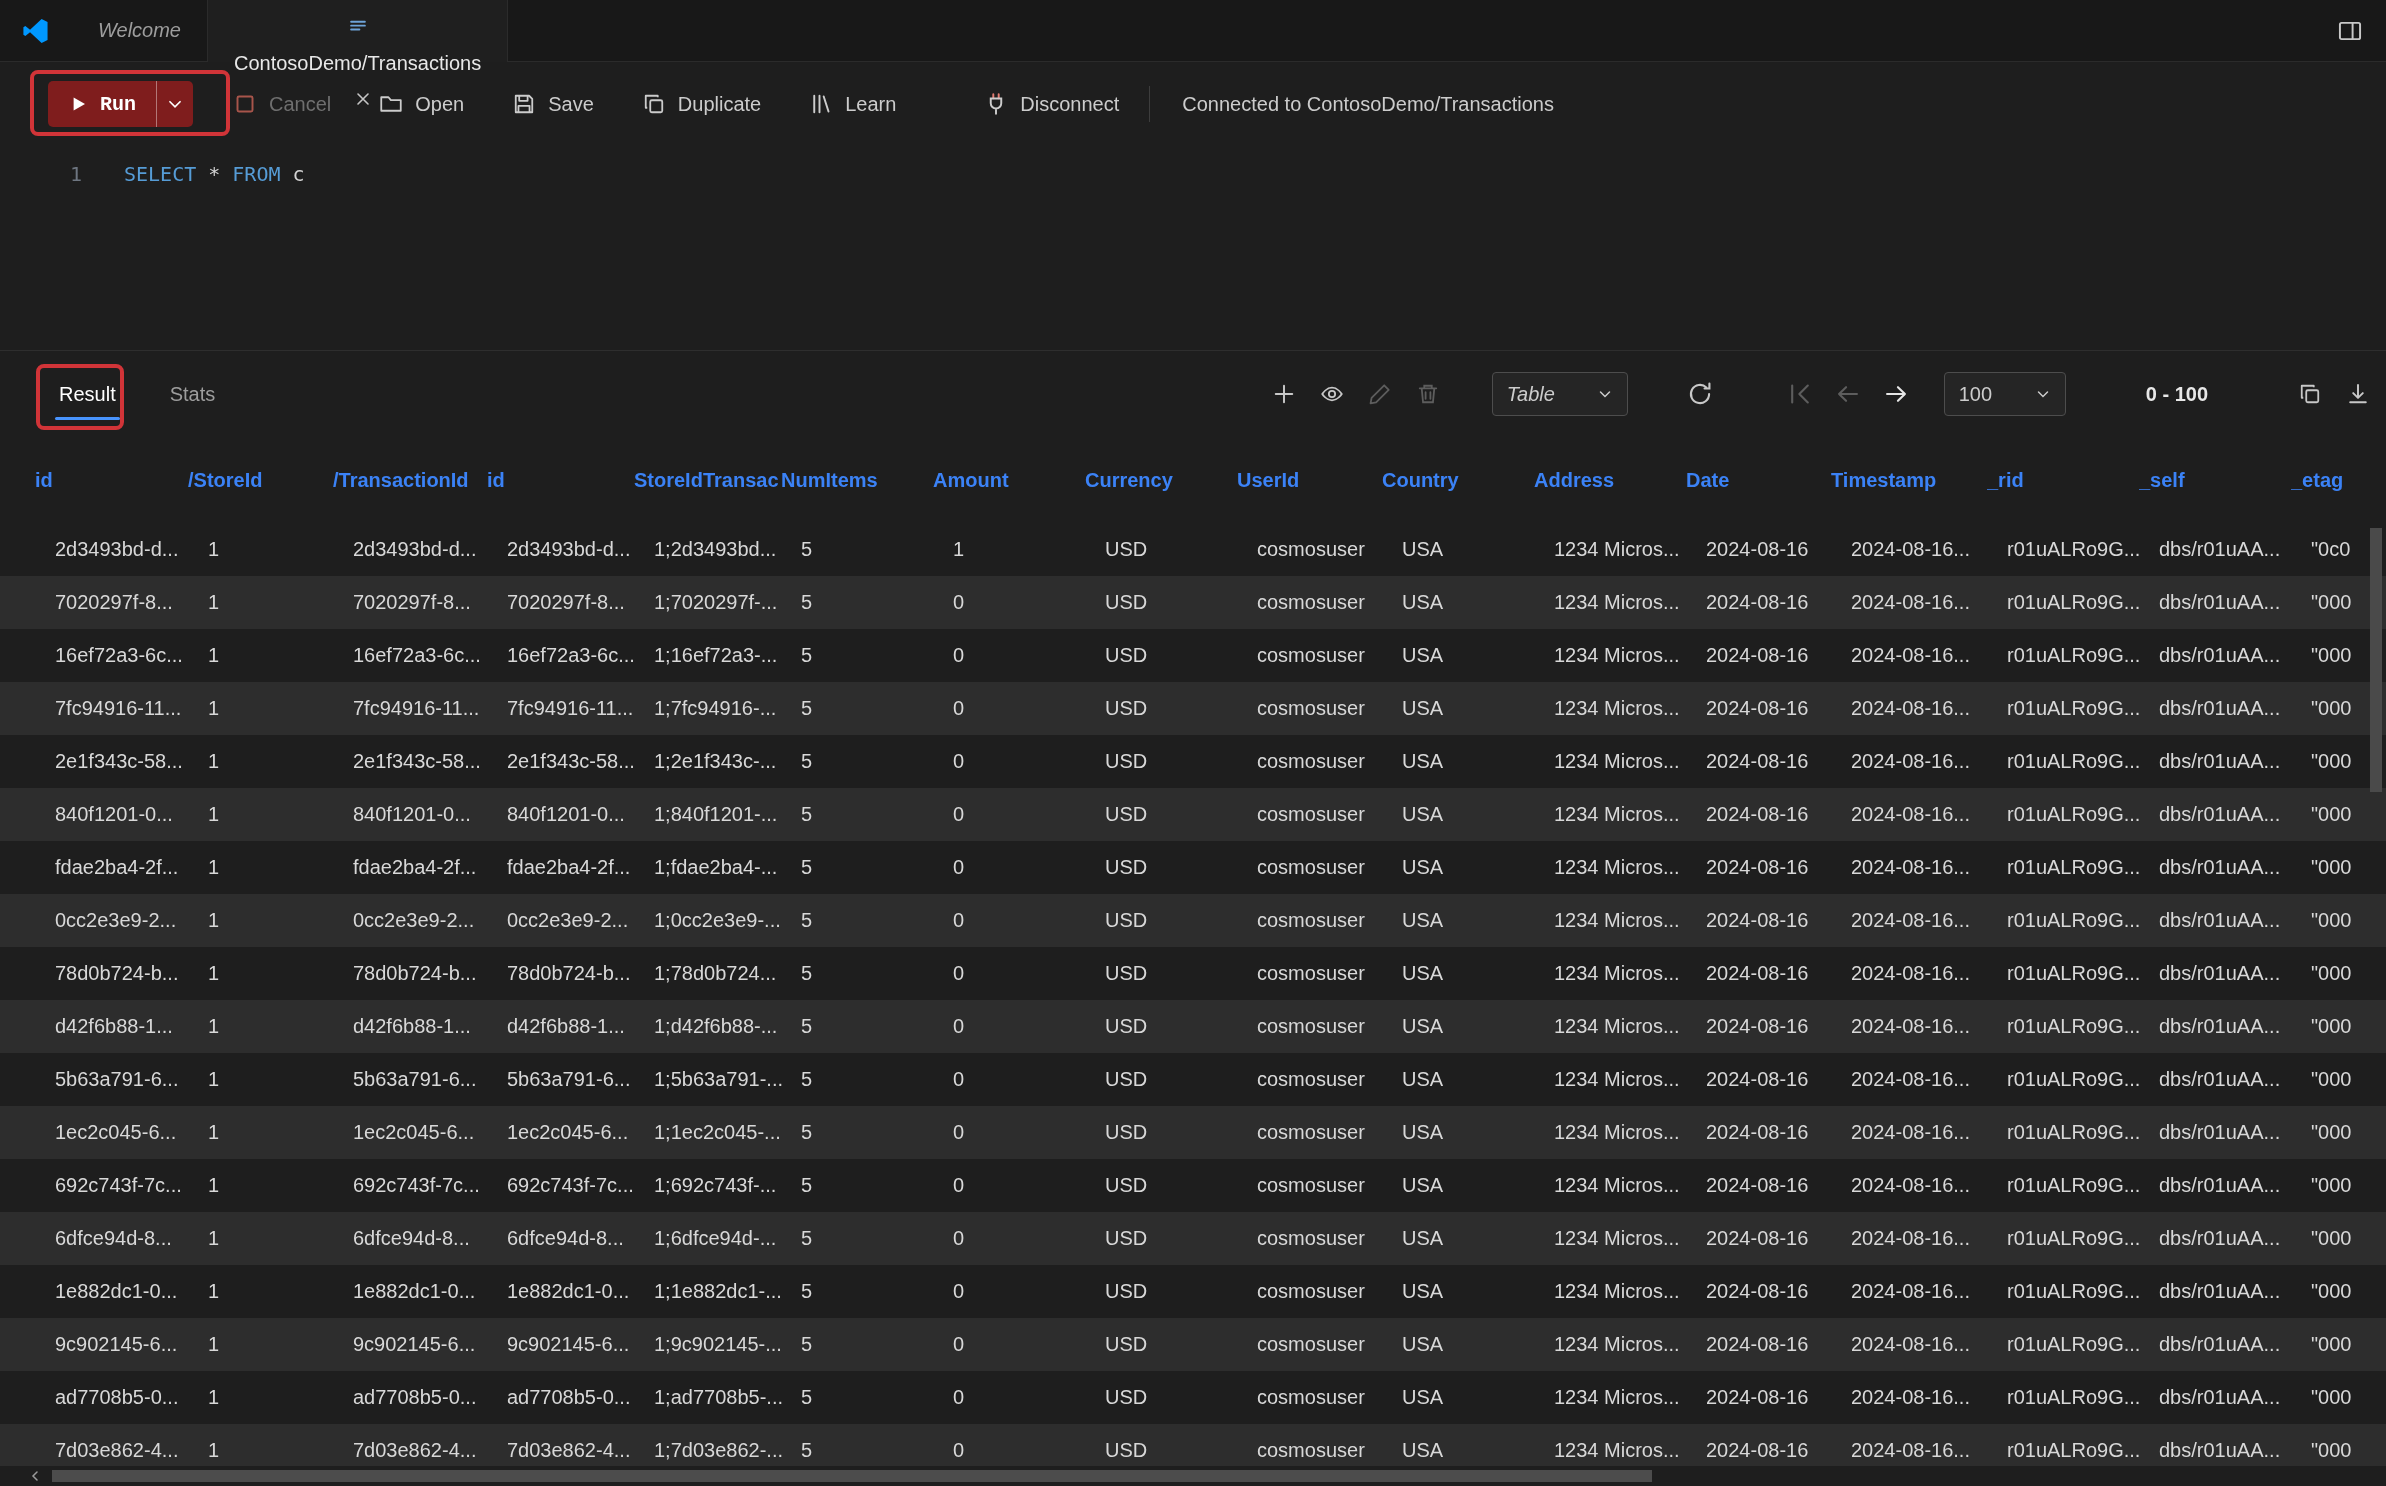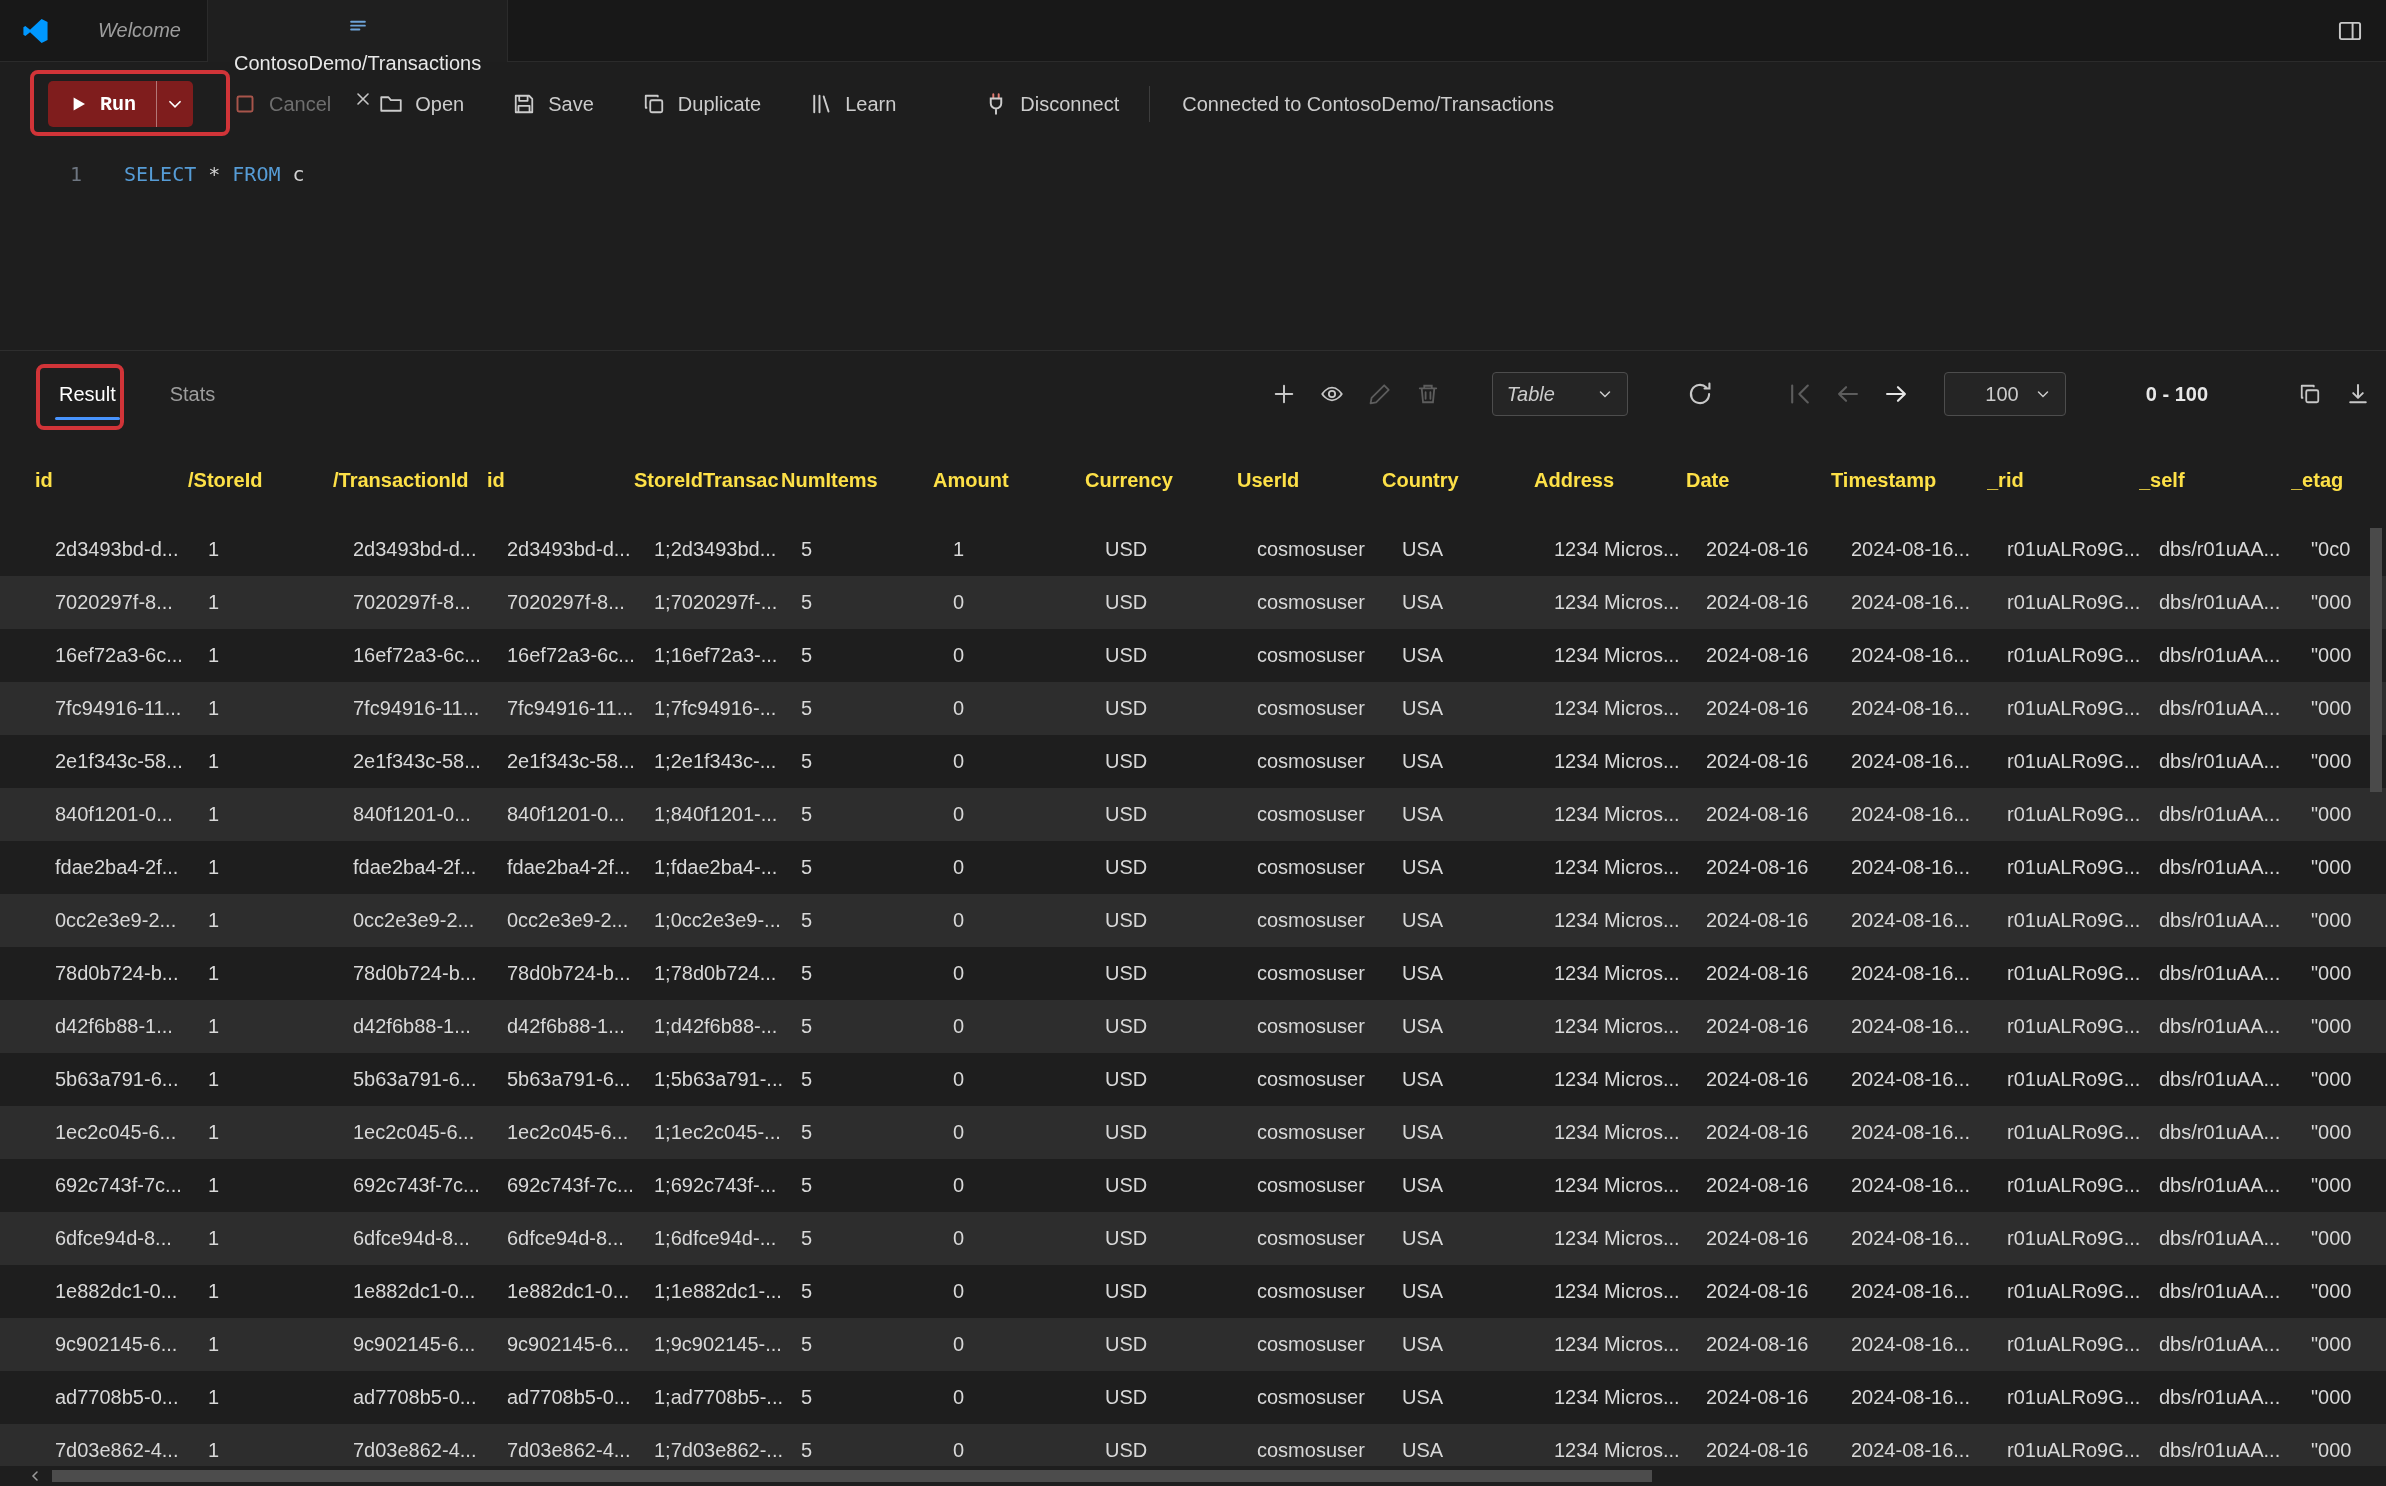--- a/index.html
+++ b/index.html
@@ -47,35 +47,35 @@
   .results { position:absolute; top:350px; left:0; right:0; bottom:0; border-top:1px solid #2e2e2e; background:#1e1e1e; }
   .results-header { height:86px; display:flex; align-items:center; }
   .rtabs { display:flex; gap:46px; padding-left:55px; }
   .rtab { font-size:20px; color:#9d9d9d; padding:14px 4px; position:relative; cursor:pointer; }
   .rtab.active { color:#ffffff; }
   .rtab.active::after { content:""; position:absolute; left:0; right:0; bottom:0; height:3px; background:#4894fe; border-radius:2px; }
   .rcontrols { margin-left:auto; display:flex; align-items:center; padding-right:6px; }
   .icon-btn { width:44px; height:44px; display:flex; align-items:center; justify-content:center; color:#c8c8c8; background:none; border:none; cursor:pointer; margin-left:4px; }
   .icon-btn.dim { color:#5d5d5d; }
   .dropdown { height:44px; min-width:136px; border:1px solid #4d4d4d; background:#252525; border-radius:4px; display:flex; align-items:center; justify-content:space-between; gap:16px; padding:0 14px; font-size:20px; color:#cccccc; cursor:pointer; }
-  .dropdown.small { min-width:122px;justify-content:flex-end; }
+  .dropdown.small { min-width:122px; }
   .ml-view { margin-left:42px;font-style:italic; }
   .ml-refresh { margin-left:50px; }
   .ml-pager { margin-left:56px; }
   .ml-size { margin-left:26px; }
   .range { font-size:20px; font-weight:bold; color:#e8e8e8; margin-left:80px; }
   .ml-copy { margin-left:80px; }
 
   
   .thead, .trow {
     display:grid;
     grid-template-columns:153px 145px 154px 147px 147px 152px 152px 152px 145px 152px 152px 145px 156px 152px 152px 170px;
     padding-left:55px; align-items:center;
   }
-  .thead { height:86px; font-size:20px; color:#fde047;padding-left:35px; }
+  .thead { height:86px; font-size:20px; color:#3b82f6;padding-left:35px; }
   .thead .cell { font-weight:bold; cursor:pointer; }
   .trow { height:53px; font-size:20px; color:#d8d8d8; cursor:default; }
   .trow.alt { background:#2d2d2d; }
   .cell { white-space:nowrap; overflow:hidden; padding-right:14px; }
 
   
   .vscroll { position:absolute; top:177px; right:4px; width:12px; height:264px; background:#4a4a4a; cursor:pointer; }
   .hscroll { position:absolute; left:0; right:0; bottom:0; height:20px; display:flex; align-items:center; background:#1e1e1e; }
   .hscroll .arrow { margin-left:28px; color:#9a9a9a; display:flex; }
   .hthumb { margin-left:8px; width:1600px; height:12px; background:#4c4c4c; cursor:pointer; }

